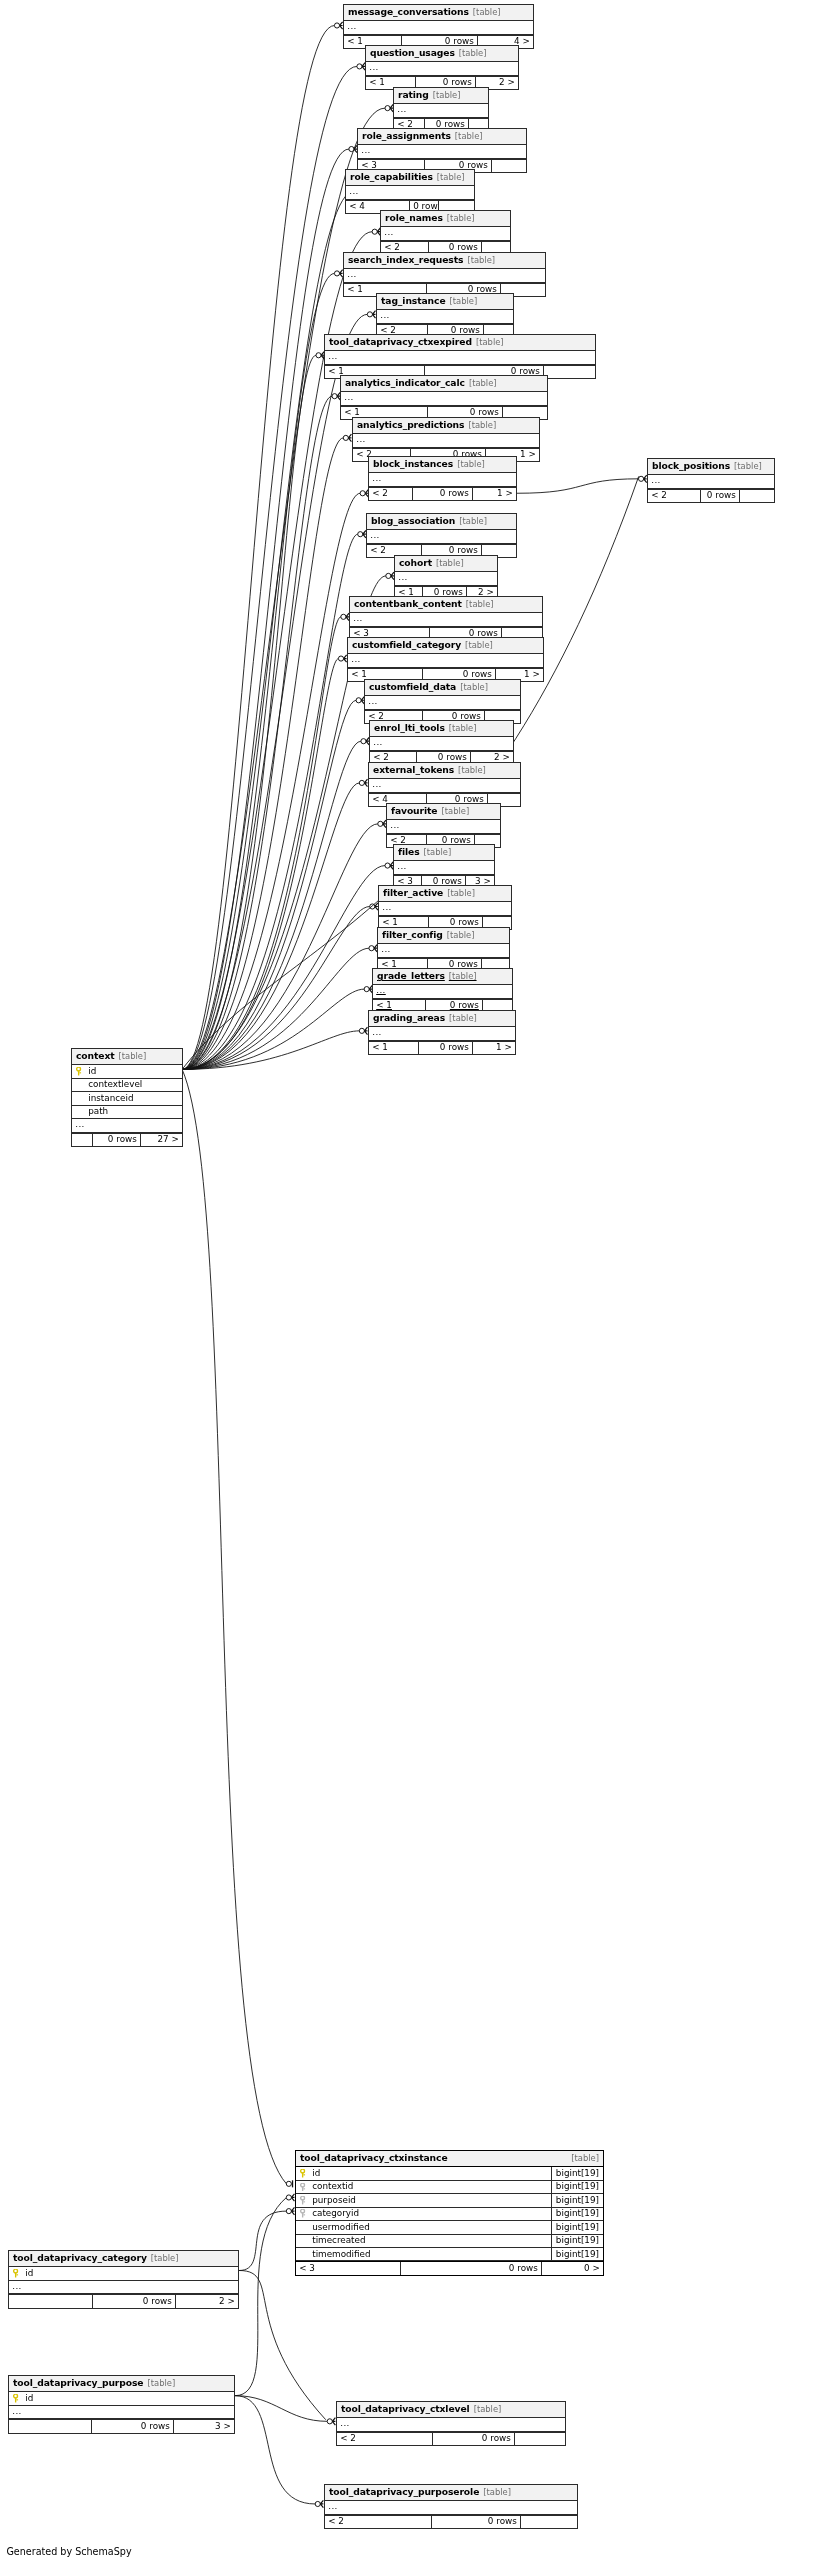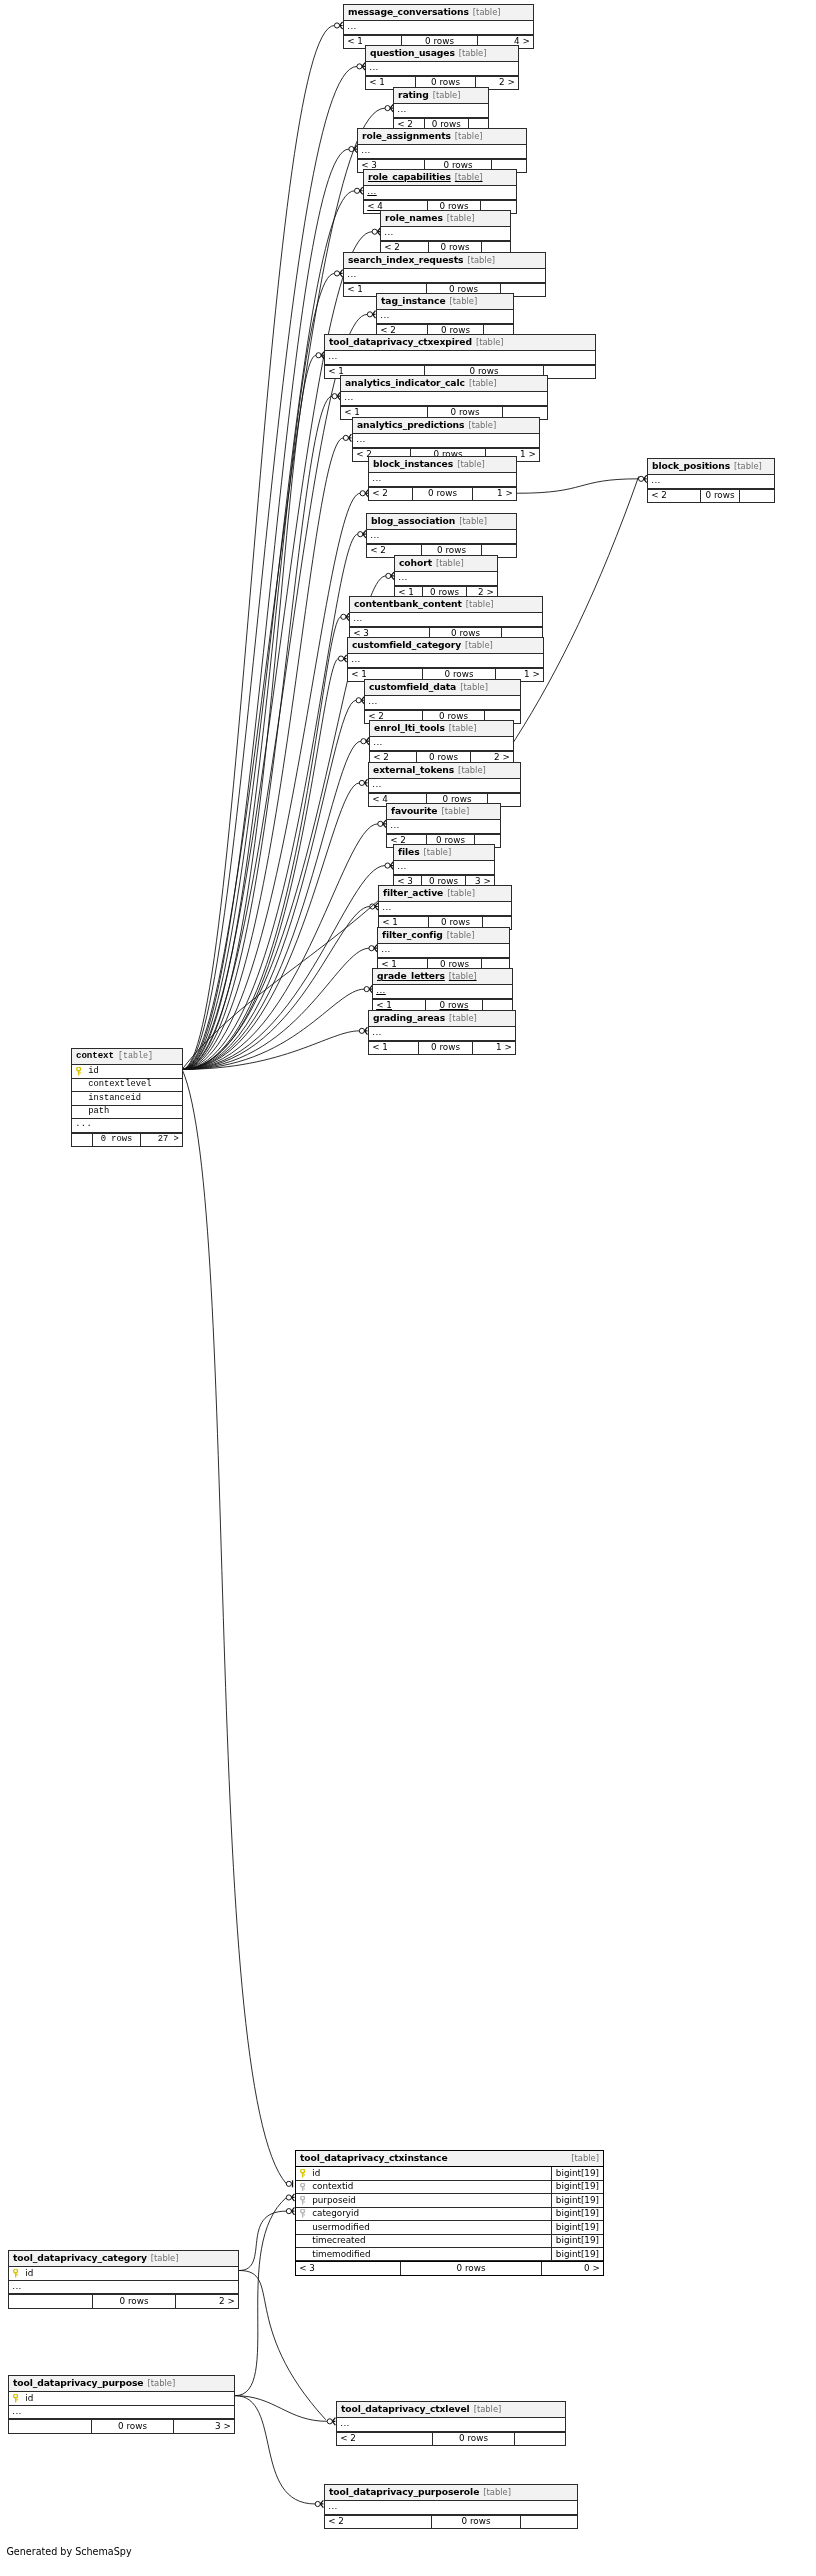--- a/index.html
+++ b/index.html
@@ -101,21 +101,21 @@
   .tbl.focal .foot{ border-top:1.6px solid #000; }
   .foot > div{
     box-sizing:border-box;
     padding:1.6px 3.2px 1.6px 3.2px;
     border-right:0.8px solid #2b2b2b;
     white-space:nowrap;
     overflow:hidden;
   }
   .foot > div:last-child{ border-right:none; }
   .foot .fl{ text-align:left; }
-  .foot .fc{ text-align:center; flex:1 1 auto; }
+  .foot .fc{ text-align:right; flex:1 1 auto; }
   .foot .fr{ text-align:right; }
 
   
   .footnote{
     position:absolute;
     left:6.4px;
     font-family:"DejaVu Sans","Liberation Sans",sans-serif;
     font-size:9.6px;
     color:#000000;
   }
@@ -339,21 +339,21 @@
         </div>
         <div class="col">
           <span class="cname ellip">...</span>
         </div>
         <div class="foot">
           <div class="fl" style="flex:0 0 67px">&lt; 3</div>
           <div class="fc">0 rows</div>
           <div class="fr" style="flex:0 0 34px"></div>
         </div>
       </div>
-      <div class="tbl" style="left: 363px; top: 169px; width: 154px; text-decoration: underline;">
+      <div class="tbl" style="left: 345px; top: 169px; width: 130px;">
         <div class="hdr">
           <span class="nm">role_capabilities</span>
           <span class="kind">[table]</span>
         </div>
         <div class="col">
           <span class="cname ellip">...</span>
         </div>
         <div class="foot">
           <div class="fl" style="flex:0 0 64px">&lt; 4</div>
           <div class="fc">0 rows</div>
@@ -647,21 +647,21 @@
         </div>
         <div class="col">
           <span class="cname ellip">...</span>
         </div>
         <div class="foot">
           <div class="fl" style="flex:0 0 50px">&lt; 1</div>
           <div class="fc">0 rows</div>
           <div class="fr" style="flex:0 0 42px">1 &gt;</div>
         </div>
       </div>
-      <div class="tbl" style="left: 71px; top: 1048px; width: 112px; font-family: Liberation Mono, monospace;">
+      <div class="tbl" style="left: 71px; top: 1048px; width: 112px;">
         <div class="hdr">
           <span class="nm">context</span>
           <span class="kind">[table]</span>
         </div>
         <div class="col">
           <span class="keyslot">
             <svg width="7.2" height="8.8" viewBox="0 0 9 11">
               <circle cx="4.5" cy="2.6" r="2.4" fill="none" stroke="#d9c300" stroke-width="1.7"></circle>
               <rect x="3.7" y="4.4" width="1.7" height="6.2" fill="#d9c300"></rect>
               <rect x="5.4" y="6.6" width="2.2" height="1.4" fill="#d9c300"></rect>

